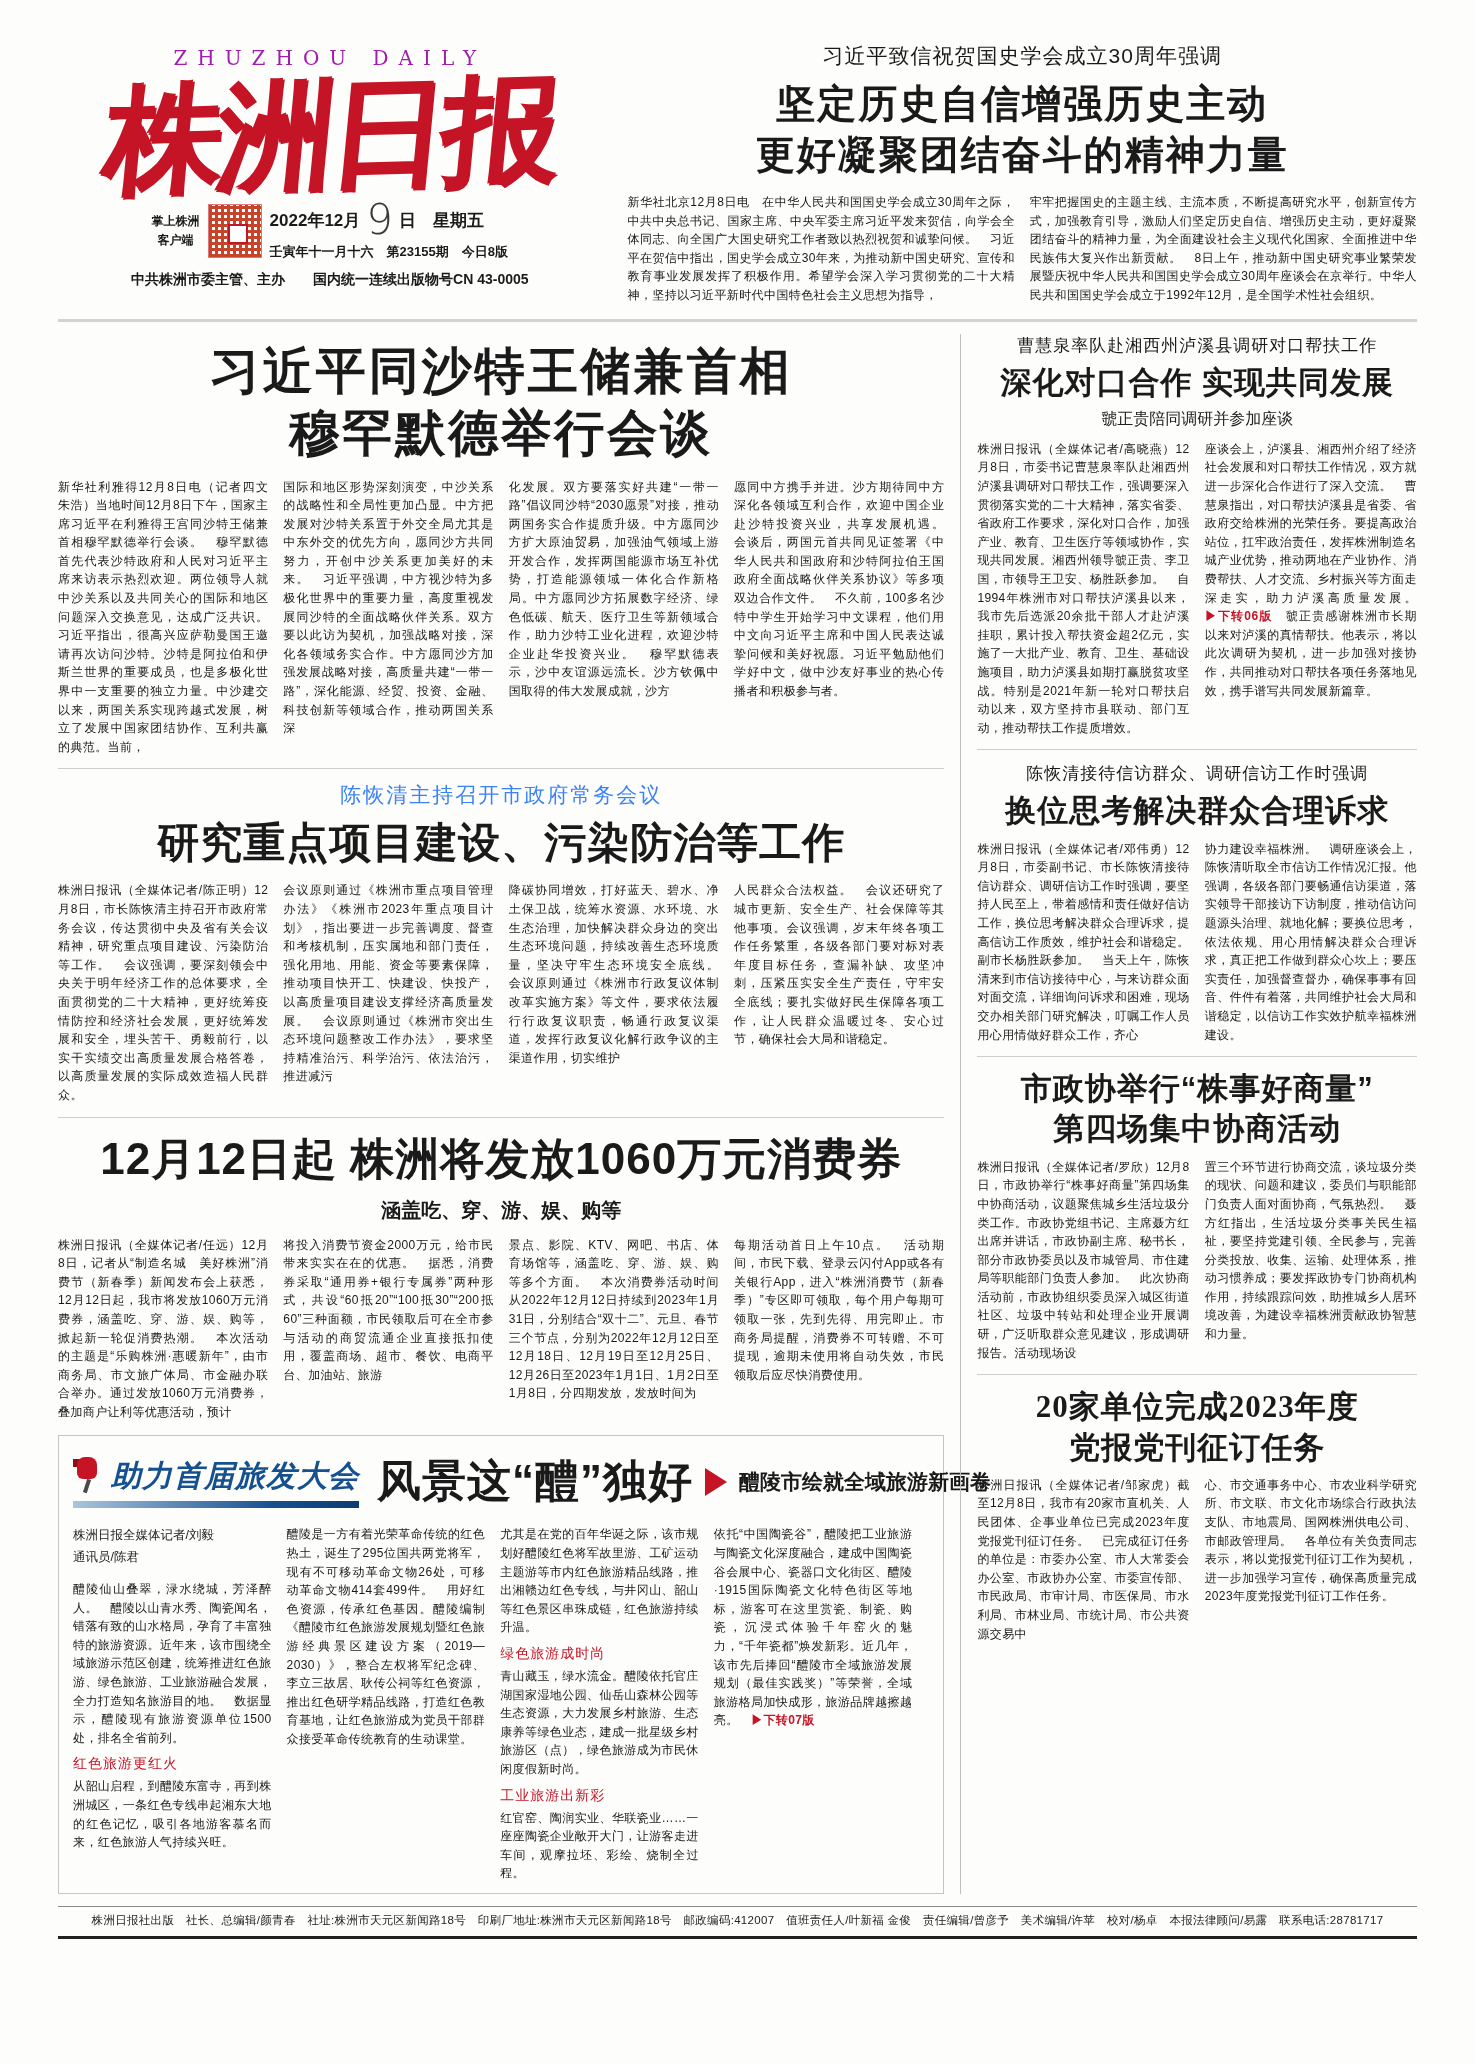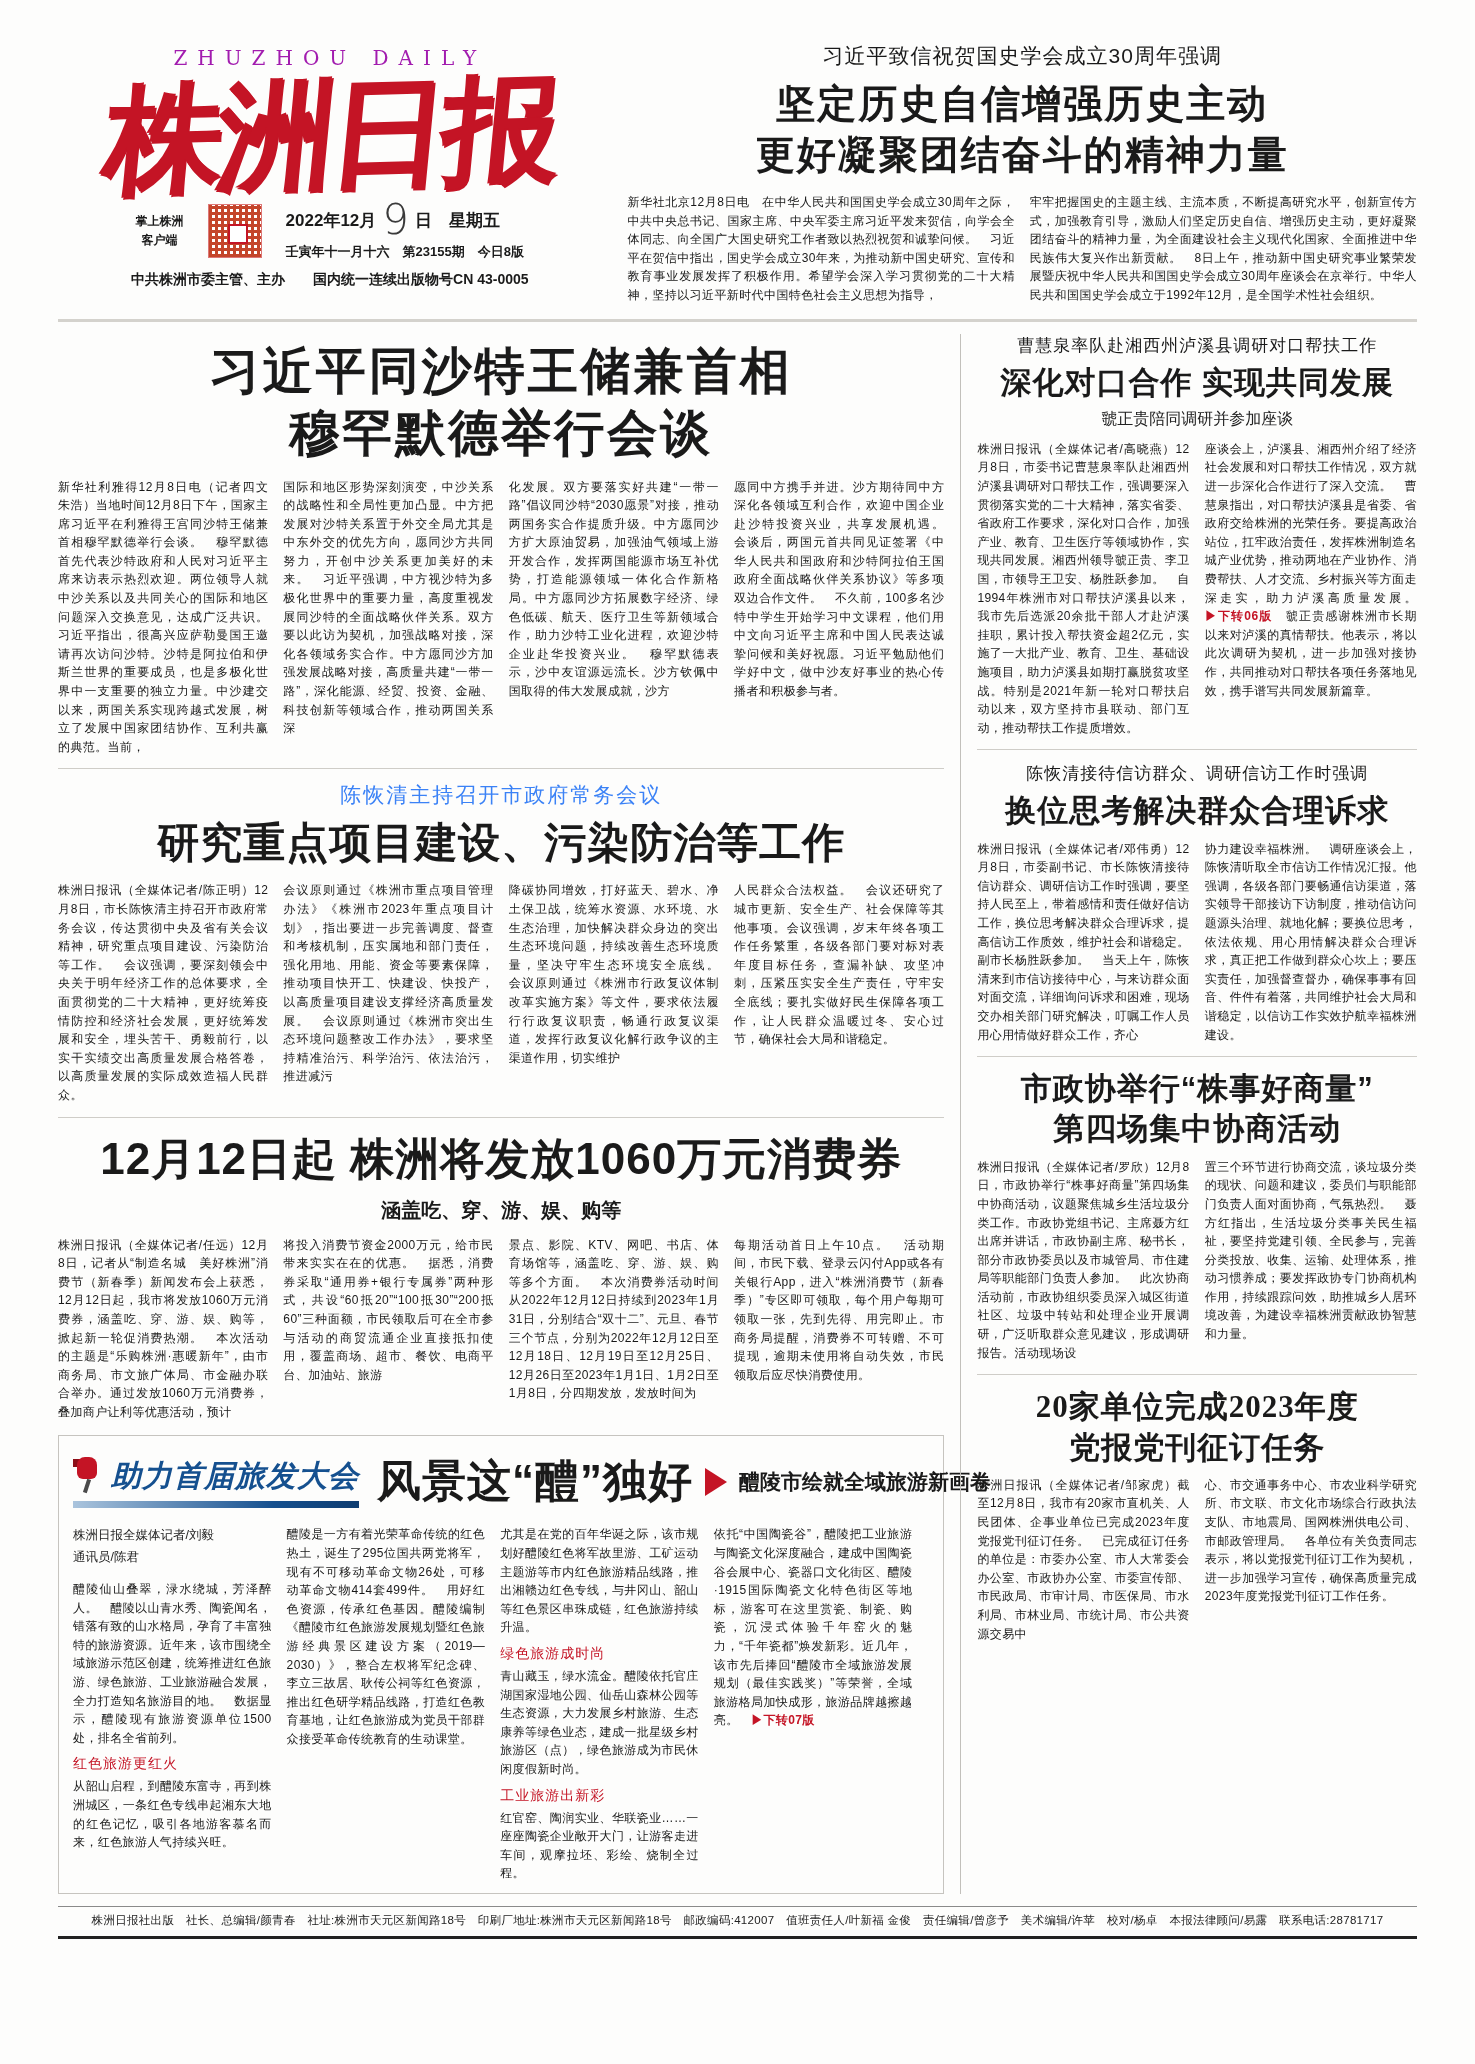--- a/index.html
+++ b/index.html
@@ -6,21 +6,21 @@
   html,body { background:#f2f0ec; }
   body { font-family:"Liberation Sans", sans-serif; color:#1a1a1a; }
   .page { width:1475px; height:2064px; margin:0 auto; background:#fdfdfc; padding:28px 58px 14px 58px; overflow:hidden; position:relative; }
 
   
   .masthead { display:flex; align-items:stretch; }
   .mast-left { width:40%; position:relative; }
   .mast-eng { color:#a21caf; font-family:"DejaVu Serif", serif; letter-spacing:10px; font-size:20px; text-align:center; padding-top:18px; }
   .mast-callig { color:#c41425; font-family:"DejaVu Serif", serif; font-weight:900; font-size:118px; line-height:1.08; white-space:nowrap; transform:skewX(-7deg) rotate(-1.5deg); text-align:center; text-shadow:2px 2px 0 #c41425; letter-spacing:-6px; }
   .mast-meta { margin-top:4px; }
-  .meta-row { display:flex; justify-content:center; align-items:center; gap:24px; }
+  .meta-row { display:flex; justify-content:center; align-items:center; gap:8px; }
   .app-label { font-size:12px; font-weight:bold; text-align:center; line-height:1.6; }
   .qr { width:54px; height:54px; border:1px solid #d77; position:relative;
         background: repeating-linear-gradient(0deg,#c4452b 0 3px, transparent 3px 6px),
                     repeating-linear-gradient(90deg,#c4452b 0 3px, #fff 3px 6px); }
   .qr::after { content:""; position:absolute; left:19px; top:19px; width:16px; height:16px; background:#fff; border:2px solid #c41425; }
   .date-block { text-align:left; }
   .date-line1 { font-size:17px; font-weight:bold; display:flex; align-items:center; gap:6px; }
   .big-day { font-size:42px; font-weight:300; color:#3a3a3a; font-family:"DejaVu Sans", sans-serif; line-height:0.9; }
   .date-line2 { font-size:13px; font-weight:bold; margin-top:4px; }
   .publisher-line { text-align:center; font-size:14px; font-weight:bold; margin-top:10px; }

